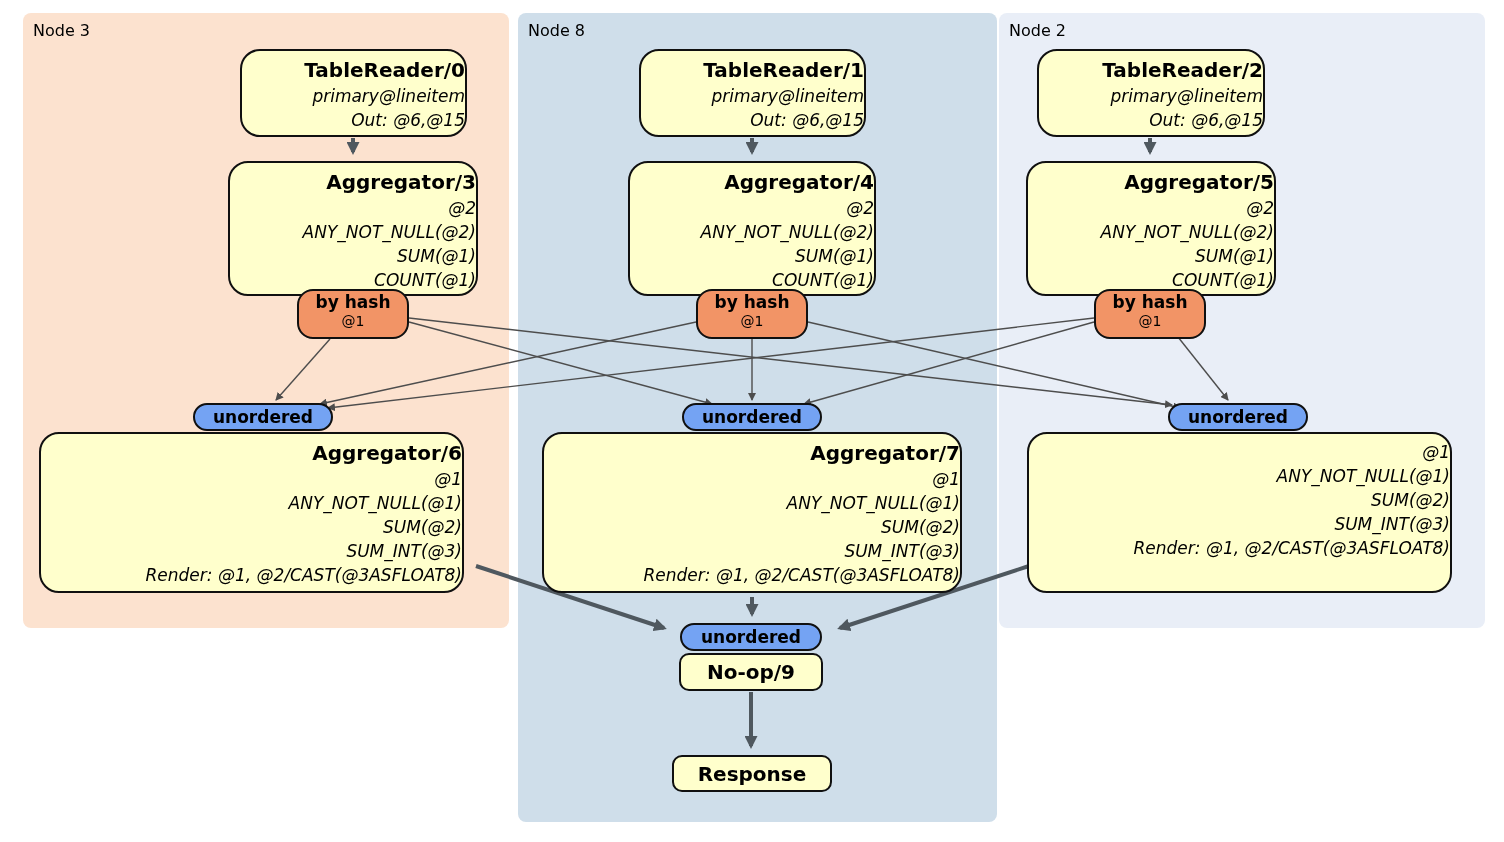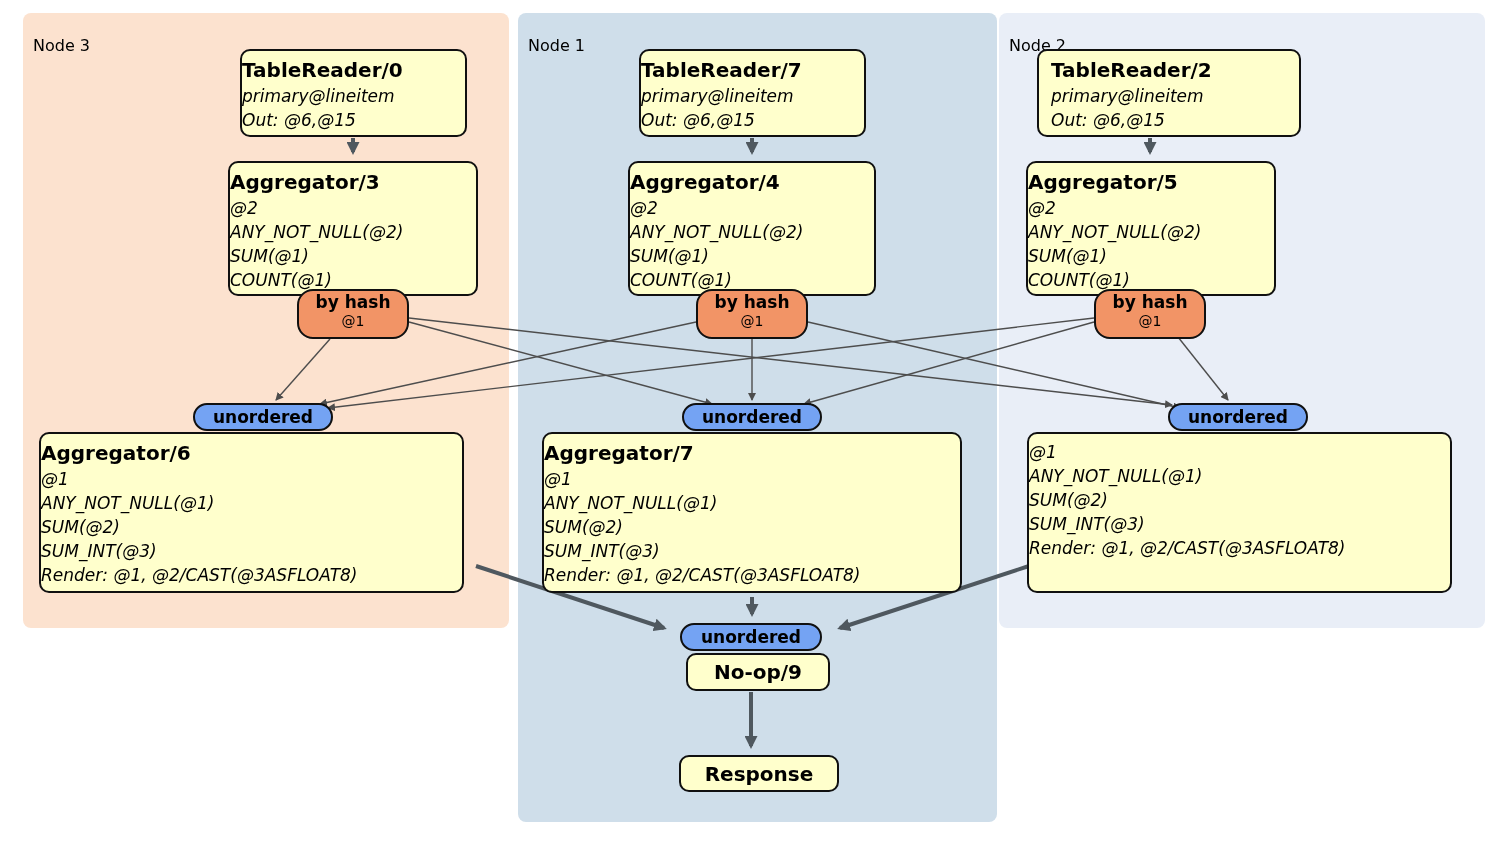--- a/index.html
+++ b/index.html
@@ -12,60 +12,59 @@
     --edge:#4d4d4d;
     --arrow:#4f585f;
     --ink:#000;
   }
   html,body{margin:0;padding:0;background:#fff;}
   #diagram{
     position:relative;width:1504px;height:842px;background:#fff;overflow:hidden;
     font-family:"DejaVu Sans","Liberation Sans",sans-serif;color:var(--ink);
   }
   .group{position:absolute;border-radius:8px;}
-  .group-label{position:absolute;left:10px;top:8px;font-size:16px;color:#000;margin-top:15px;}
+  .group-label{position:absolute;left:10px;top:8px;font-size:16px;color:#000;}
   .edges{position:absolute;left:0;top:0;z-index:1;pointer-events:none;}
   .pbox{
     position:absolute;z-index:2;background:var(--box-bg);
-    border:2px solid #101010;border-radius:10px;box-sizing:border-box;
-    text-align:left;padding-top:6px;
+    border:2px solid #101010;border-radius:20px;box-sizing:border-box;
+    text-align:right;padding-top:6px;
   }
   .ptitle{font-size:20px;font-weight:bold;line-height:27px;white-space:nowrap;}
   .pline{font-size:17px;line-height:24px;white-space:nowrap;font-style:italic;}
   .router{
     position:absolute;z-index:3;background:var(--router-bg);
     border:2px solid #101010;border-radius:16px;box-sizing:border-box;
     text-align:center;padding-top:1px;
   }
   .router-label{font-size:17px;font-weight:bold;line-height:20px;}
   .router-detail{font-size:14px;line-height:18px;}
   .sync{
     position:absolute;z-index:3;background:var(--sync-bg);
     border:2px solid #101010;border-radius:15px;box-sizing:border-box;
     text-align:center;
   }
   .sync-label{font-size:17px;font-weight:bold;line-height:25px;}
   .tbox{ 
     position:absolute;z-index:2;background:var(--box-bg);
     border:2px solid #101010;border-radius:10px;box-sizing:border-box;
     text-align:center;
-    margin-left:7px;
   }
   .tbox .ptitle{line-height:34px;}
 </style>
 </head>
 <body>
 
 <div id="diagram">
 
   <div class="group" style="left:23px;top:13px;width:486px;height:615px;background:var(--node3-bg);">
     <div class="group-label">Node 3</div>
   </div>
   <div class="group" style="left:518px;top:13px;width:479px;height:809px;background:var(--node1-bg);">
-    <div class="group-label">Node 1</div>
+    <div class="group-label">Node 8</div>
   </div>
   <div class="group" style="left:999px;top:13px;width:486px;height:615px;background:var(--node2-bg);">
     <div class="group-label">Node 2</div>
   </div>
 
   <svg class="edges" width="1504" height="842">
     <defs>
       <marker id="thin-arrow" markerWidth="9" markerHeight="8" refX="7" refY="4" orient="auto" markerUnits="userSpaceOnUse">
         <path d="M0,0 L8,4 L0,8 z" fill="#4d4d4d"></path>
       </marker>
@@ -94,25 +93,25 @@
 
     <line x1="751" y1="692" x2="751" y2="746" stroke="#4f585f" stroke-width="4" marker-end="url(#thick-arrow)"></line>
   </svg>
 
   <div class="pbox" style="left:240px;top:49px;width:227px;height:88px;">
     <div class="ptitle">TableReader/0</div>
     <div class="pline">primary@lineitem</div>
     <div class="pline">Out: @6,@15</div>
   </div>
   <div class="pbox" style="left:639px;top:49px;width:227px;height:88px;">
-    <div class="ptitle">TableReader/7</div>
+    <div class="ptitle">TableReader/1</div>
     <div class="pline">primary@lineitem</div>
     <div class="pline">Out: @6,@15</div>
   </div>
-  <div class="pbox" style="left:1037px;top:49px;width:264px;height:88px;padding-left:12px;">
+  <div class="pbox" style="left:1037px;top:49px;width:228px;height:88px;padding-left:12px;">
     <div class="ptitle">TableReader/2</div>
     <div class="pline">primary@lineitem</div>
     <div class="pline">Out: @6,@15</div>
   </div>
 
   <div class="pbox" style="left:228px;top:161px;width:250px;height:135px;">
     <div class="ptitle">Aggregator/3</div>
     <div class="pline">@2</div>
     <div class="pline">ANY_NOT_NULL(@2)</div>
     <div class="pline">SUM(@1)</div>

